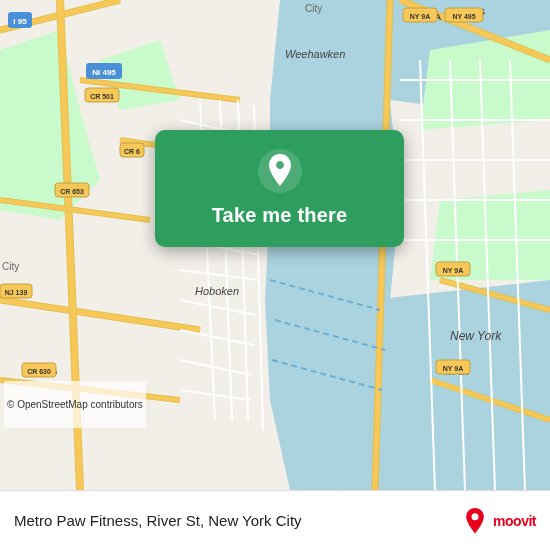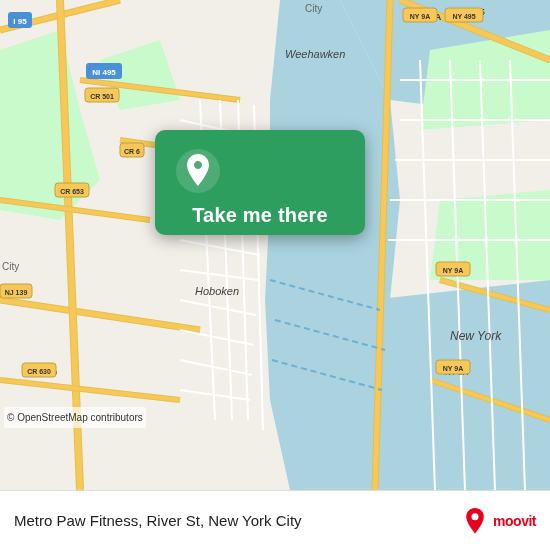--- a/index.html
+++ b/index.html
@@ -17,26 +17,27 @@
       position: relative;
       overflow: hidden;
       background-color: #e8e0d8;
     }
 
     
     #popup-card {
       position: absolute;
       top: 130px;
       left: 155px;
-      width: 210px;
+      width: 249px;
       background: #2e9e5e;
       border-radius: 10px;
-      padding: 18px 20px 8px 20px;
+      padding: 18px 20px 20px 20px;
       display: flex;
       flex-direction: column;
+      align-items: center;
       box-shadow: 0 4px 16px rgba(0,0,0,0.35);
       z-index: 10;
     }
 
     .pin-icon {
       width: 46px;
       height: 46px;
       margin-bottom: 10px;
     }
 
@@ -88,21 +89,21 @@
     }
 
     
     #osm-attribution {
       position: absolute;
       bottom: 62px;
       left: 4px;
       font-size: 10px;
       color: #333;
       background: rgba(255,255,255,0.7);
-      padding: 5px 3px;
+      padding: 18px 3px;
       border-radius: 2px;
       z-index: 5;
     }
 
     
     .map-svg {
       position: absolute;
       top: 0; left: 0;
       width: 100%;
       height: 100%;

